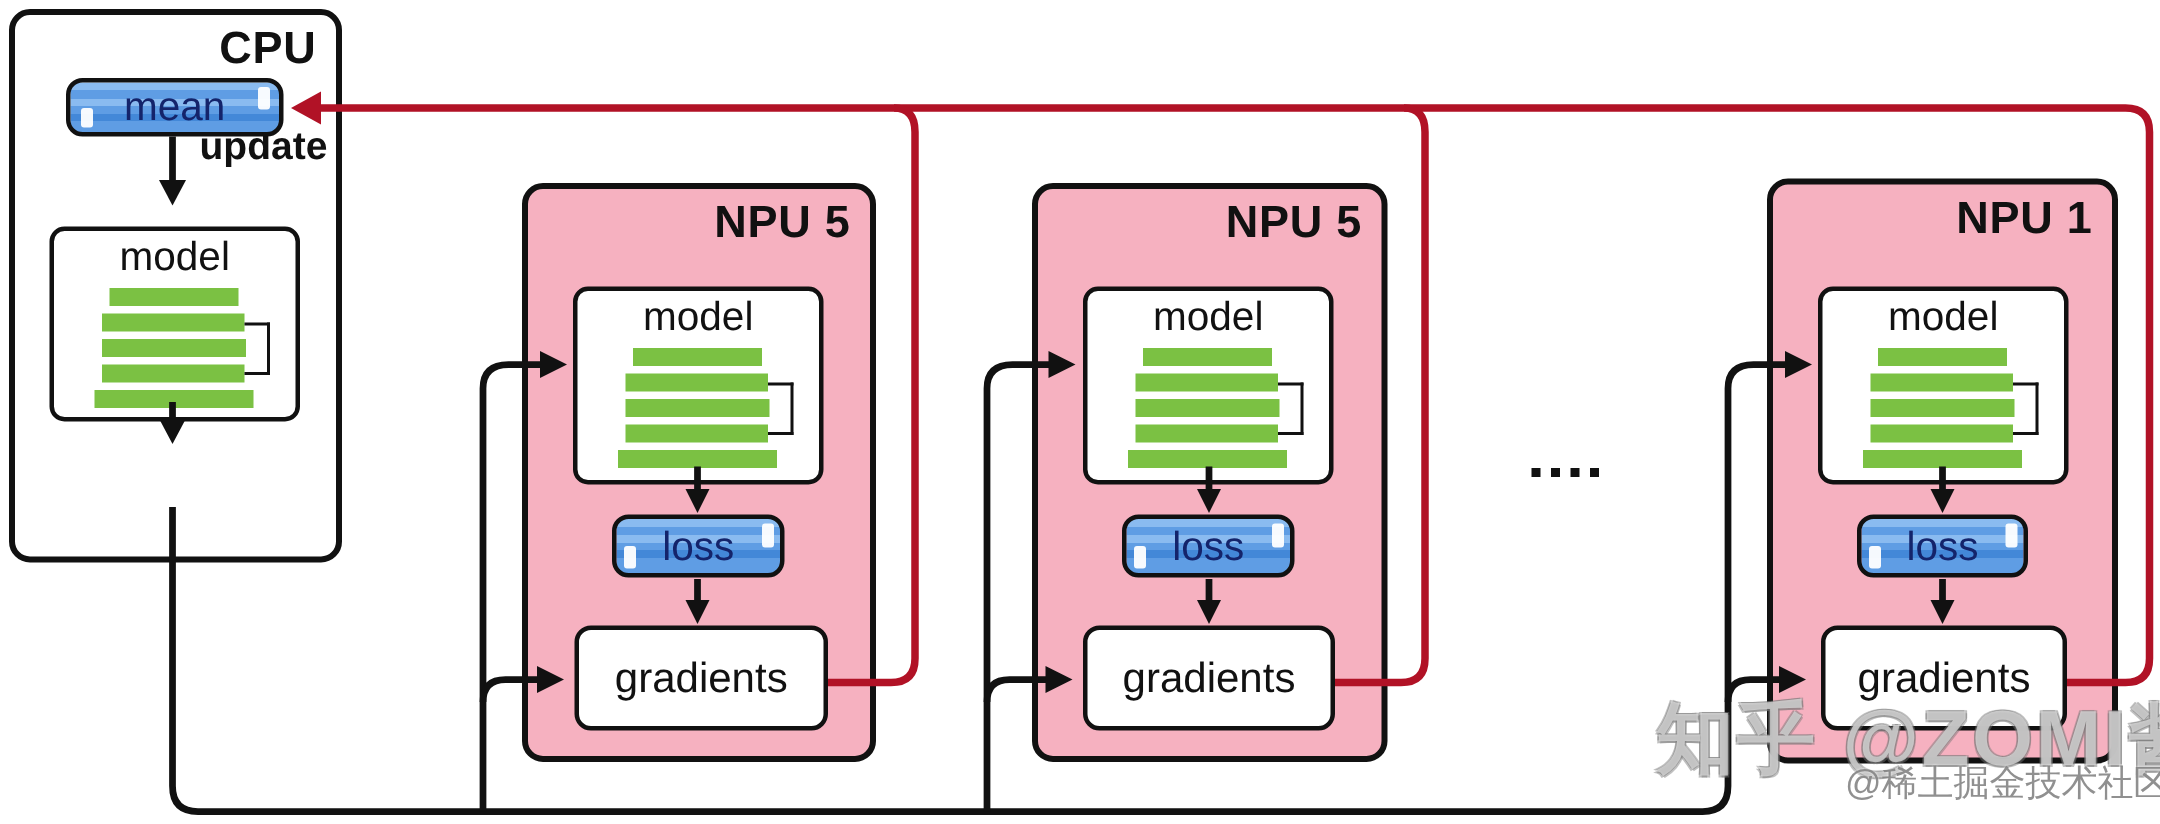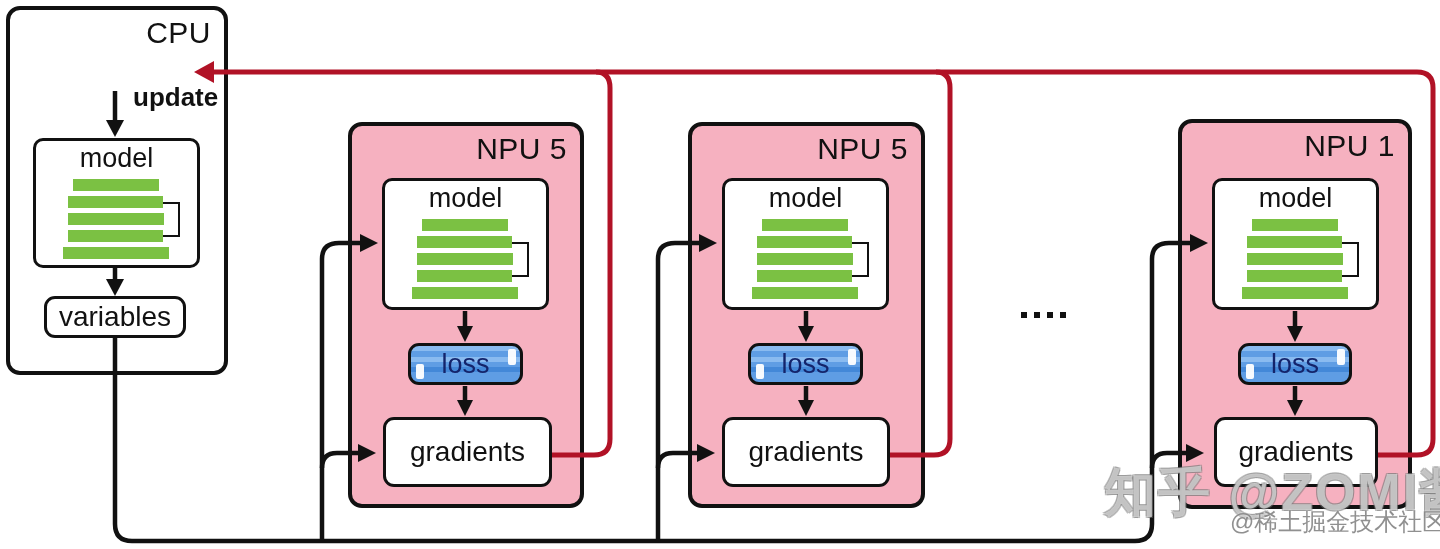--- a/index.html
+++ b/index.html
@@ -5,38 +5,38 @@
   :root{
     --pink:#f6b1c0; --green:#7bc143; --red:#b11226; --ink:#111111;
     --navy:#14246b; --blue1:#8abbf0; --blue2:#5f9de4; --blue3:#4388d8;
   }
   *{box-sizing:border-box; margin:0; padding:0;}
   body{background:#fff; font-family:"Liberation Sans", sans-serif;}
   .stage{position:relative; width:1440px; height:549px; background:#fff; overflow:hidden;}
 
   .panel{position:absolute; background:#fff; border:4px solid var(--ink); border-radius:14px;}
   .panel.npu{background:var(--pink);}
-  .panel-title{position:absolute; top:6px; right:13px; font-size:30px; font-weight:normal; color:var(--ink); letter-spacing:0.5px;}
+  .panel-title{position:absolute; top:6px; right:13px; font-size:30px; font-weight:bold; color:var(--ink); letter-spacing:0.5px;}
 
   .node{position:absolute; background:#fff; border:3.5px solid var(--ink); border-radius:11px;
         display:flex; align-items:center; justify-content:center; font-size:28px; color:var(--ink);}
 
   .pill{position:absolute; border:3.5px solid var(--ink); border-radius:11px;
         display:flex; align-items:center; justify-content:center;
         font-size:27px; color:var(--navy);
         background:linear-gradient(180deg, var(--blue1) 0 5px, var(--blue2) 5px 11px,
                    var(--blue1) 11px 16px, var(--blue2) 16px 21px,
                    var(--blue3) 21px 26px, var(--blue2) 26px 32px);}
   .pill::before{content:""; position:absolute; left:5%; top:50%; width:8px; height:42%;
         background:#fff; border-radius:2px; opacity:.95;}
   .pill::after{content:""; position:absolute; right:4%; top:8%; width:8px; height:46%;
         background:#fff; border-radius:2px; opacity:.95;}
 
   .model-box{position:absolute; width:167px; height:132px; background:#fff;
-        border:3.5px solid var(--ink); border-radius:10px;}
+        border:3.5px solid var(--ink); border-radius:10px;margin-top:13px;}
   .model-box .mtitle{text-align:center; font-size:27px; color:var(--ink); margin-top:2px;}
   .bars{position:absolute; left:0; top:38px; width:100%; height:84px;}
   .bar{height:12px; background:var(--green); margin-bottom:5px;}
   .bar:nth-child(1){width:86px; margin-left:37px;}
   .bar:nth-child(2){width:95px; margin-left:32px;}
   .bar:nth-child(3){width:96px; margin-left:32px;}
   .bar:nth-child(4){width:95px; margin-left:32px;}
   .bar:nth-child(5){width:106px; margin-left:27px;}
   .bracket{position:absolute; left:127px; top:23px; width:17px; height:35px;
         border:2.5px solid var(--ink); border-left:none;}
@@ -62,38 +62,38 @@
 </style>
 </head>
 <body>
 
 <div class="stage">
 
   <div class="panel" style="left:6px; top:6px; width:222px; height:369px;">
     <div class="panel-title">CPU</div>
   </div>
 
+  <div class="pill" style="left:44px; top:52px; width:145px; height:39px; z-index:2;">
+    <span>mean</span>
+  </div>
 
   <div class="free-label" style="left:133px; top:82px;font-weight:bold;">update</div>
 
   <div class="model-box" style="left:33px; top:138px; height:130px;">
     <div class="mtitle">model</div>
     <div class="bars">
       <div class="bar"></div>
       <div class="bar"></div>
       <div class="bar"></div>
       <div class="bar"></div>
       <div class="bar"></div>
       <div class="bracket"></div>
     </div>
   </div>
 
-  <div class="node" style="left:44px; top:296px; width:142px; height:42px;">
-    <span>variables</span>
-  </div>
 
   <div class="panel npu" style="left:348px; top:122px; width:236px; height:386px;">
     <div class="panel-title">NPU 5</div>
   </div>
   <div class="model-box" style="left:382px; top:178px;">
     <div class="mtitle">model</div>
     <div class="bars">
       <div class="bar"></div>
       <div class="bar"></div>
       <div class="bar"></div>

